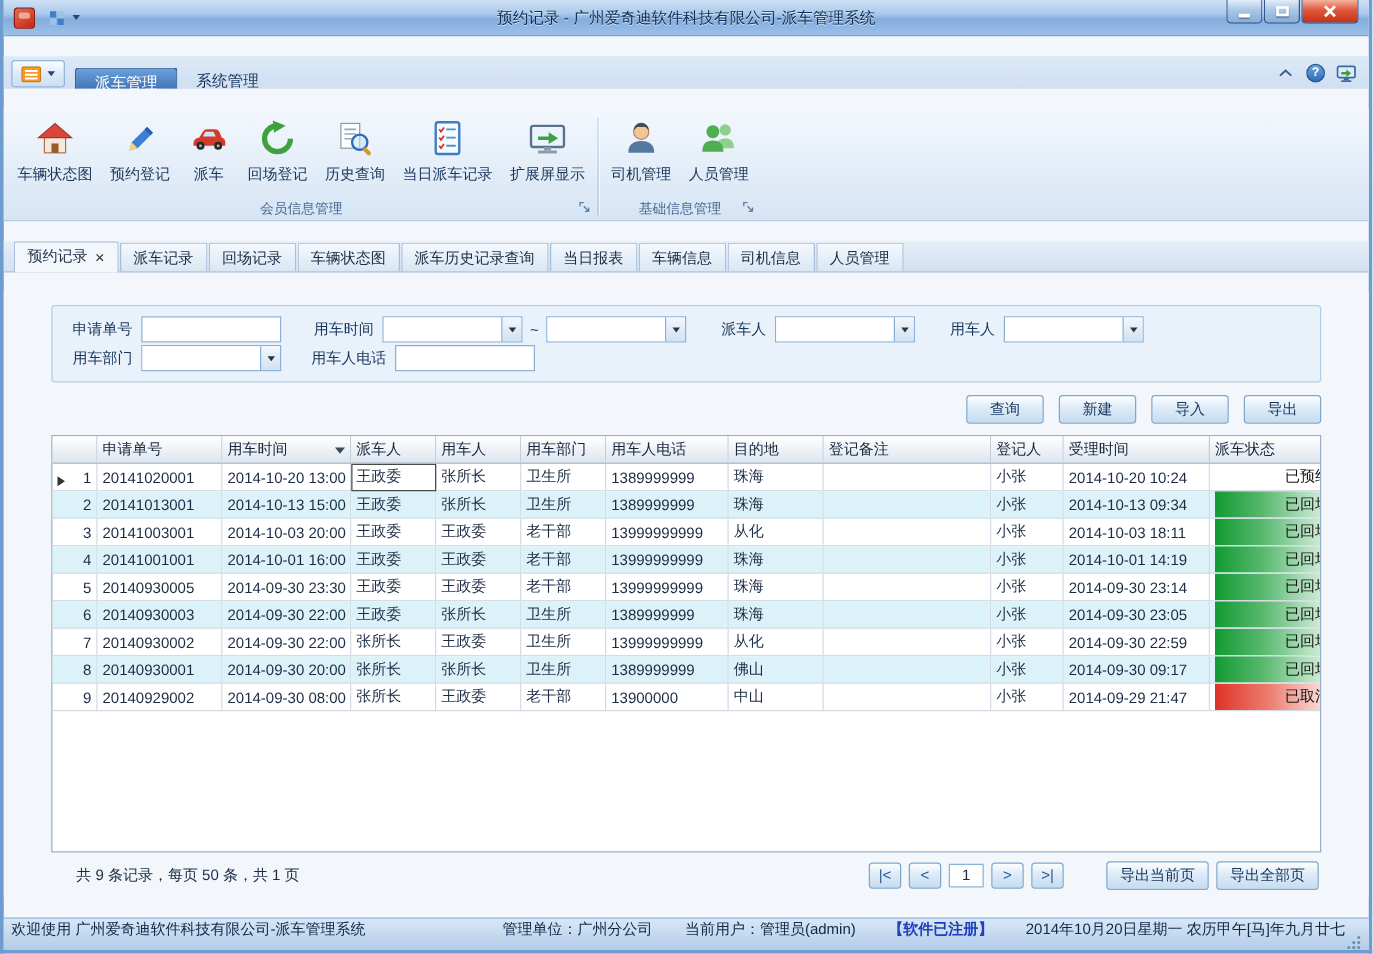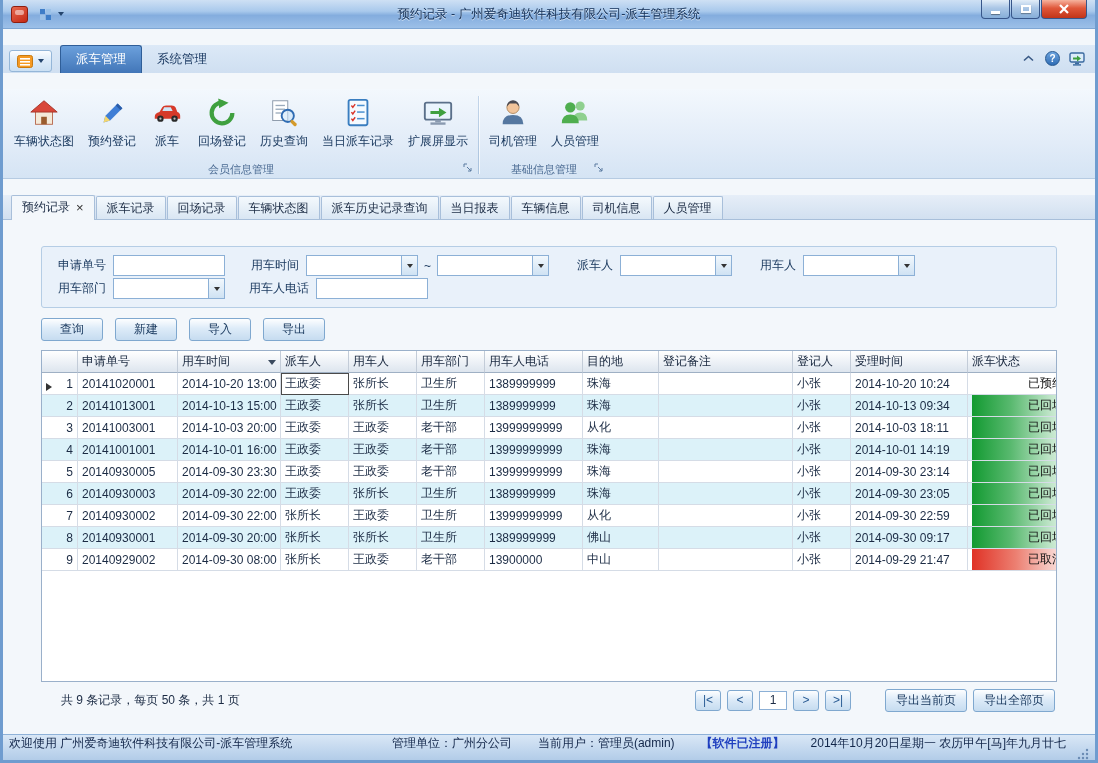--- a/index.html
+++ b/index.html
@@ -31,21 +31,21 @@
   .win-btn.close { width:46px; background:linear-gradient(#f6b39e,#e0573a 45%,#c23418); }
   .glyph-min { width:9px; height:3px; background:#fff; box-shadow:0 1px 1px rgba(0,0,0,.4); margin-top:6px; }
   .glyph-max { width:10px; height:8px; border:2px solid #fff; box-shadow:0 1px 1px rgba(0,0,0,.3); }
 
   
   .ribbon-tabrow { flex:0 0 26px; display:flex; align-items:flex-end; padding:0 6px;
                    background:linear-gradient(#dce9f7,#cfdff1); position:relative; }
   .app-menu { height:22px; margin:0 8px 1px 0; padding:0 7px; display:flex; align-items:center; gap:5px;
               border:1px solid #94b6d8; border-radius:3px;
               background:linear-gradient(#fbfdff,#dcebf9 50%,#cbe0f3); }
-  .rtab { height:28px; line-height:23px; padding:0 15px; font-size:12.5px; color:#16355e; }
+  .rtab { height:17px; line-height:23px; padding:0 15px; font-size:12.5px; color:#16355e; }
   .rtab.active { background:linear-gradient(#6ba0dc,#4276b8); color:#fff;
                  border:1px solid #2f5e98; border-bottom:none; border-radius:3px 3px 0 0; }
   .ribbon-right { position:absolute; right:10px; top:5px; display:flex; align-items:center; gap:8px; }
   .mini-btn { width:17px; height:17px; display:flex; align-items:center; justify-content:center; }
   .help-circle { width:15px; height:15px; border-radius:50%; background:linear-gradient(#6fa6e0,#2f6cb4);
                  border:1px solid #25568e; color:#fff; font-size:10px; font-weight:bold;
                  display:flex; align-items:center; justify-content:center; }
 
   
   .ribbon-body { flex:0 0 90px; display:flex; padding:3px 4px 0;
@@ -80,21 +80,21 @@
   .w60 { width:60px; } .w48 { width:46px; } .w72 { width:70px; }
   .ml14 { margin-left:14px; } .ml16 { margin-left:18px; }
   .f-input { width:112px; height:21px; border:1px solid #8cb0d6; background:#fff; padding:0 4px; }
   .combo { width:112px; height:21px; border:1px solid #8cb0d6; background:#fff; display:flex; }
   .combo-input { flex:1; min-width:0; border:none; height:100%; padding:0 4px; background:#fff; }
   .combo-btn { flex:0 0 16px; display:flex; align-items:center; justify-content:center;
                border-left:1px solid #8cb0d6; background:linear-gradient(#f2f8fd,#cfe2f3); }
   .combo-btn .caret { border-top-color:#333; }
   .f-tilde { margin:0 6px; color:#17365c; }
 
-  .actions-row { flex:0 0 23px; margin-top:10px; display:flex; justify-content:flex-start; gap:12px; }
+  .actions-row { flex:0 0 23px; margin-top:10px; display:flex; justify-content:flex-end; gap:12px; }
   .btn { height:23px; padding:0 10px; min-width:62px; border:1px solid #7fa8cf; border-radius:3px;
          background:linear-gradient(#fdfeff,#ddebf8 45%,#c6dcf0); color:#16365c; text-align:center; }
 
   
   .grid-wrap { flex:1; min-height:0; margin-top:9px; border:1px solid #9ab0ca; background:#fff; overflow:hidden; }
   table.grid { border-collapse:separate; border-spacing:0; table-layout:fixed; width:1032px; }
   .grid th { height:22px; padding:0 4px; text-align:left; font-weight:normal; color:#16253c; white-space:nowrap;
              background:linear-gradient(#ffffff,#eef2f7 50%,#dde5ee);
              border-right:1px solid #c3ccd8; border-bottom:1px solid #9fb0c4; position:relative; overflow:hidden; }
   .grid td { height:21px; padding:0 4px; white-space:nowrap; overflow:hidden;
@@ -121,21 +121,21 @@
   .pg-input { width:28px; height:19px; border:1px solid #8cb0d6; text-align:center; background:#fff; }
   .export-btn { min-width:68px; }
   .export-btn.first { margin-left:28px; }
 
   
   .statusbar { flex:0 0 26px; display:flex; padding:0 6px;
                background:linear-gradient(#d9e7f6,#b2cce8); border-top:1px solid #8fb2d8; color:#12264a; }
   .sb-welcome { width:404px; white-space:nowrap; overflow:hidden; }
   .sb-item { margin-right:26px; white-space:nowrap; }
   .sb-license { color:#1f3fbf; font-weight:bold; margin-right:26px; white-space:nowrap; }
-  .sb-date { margin-left:auto; margin-right:10px; white-space:nowrap; }
+  .sb-date { margin-left:auto; white-space:nowrap; }
   .grip { display:flex; align-items:flex-end; }
 </style>
 </head>
 <body>
 
 <div class="window">
 
   <div class="titlebar">
     <span class="app-icon"></span>
     <span class="qat">

